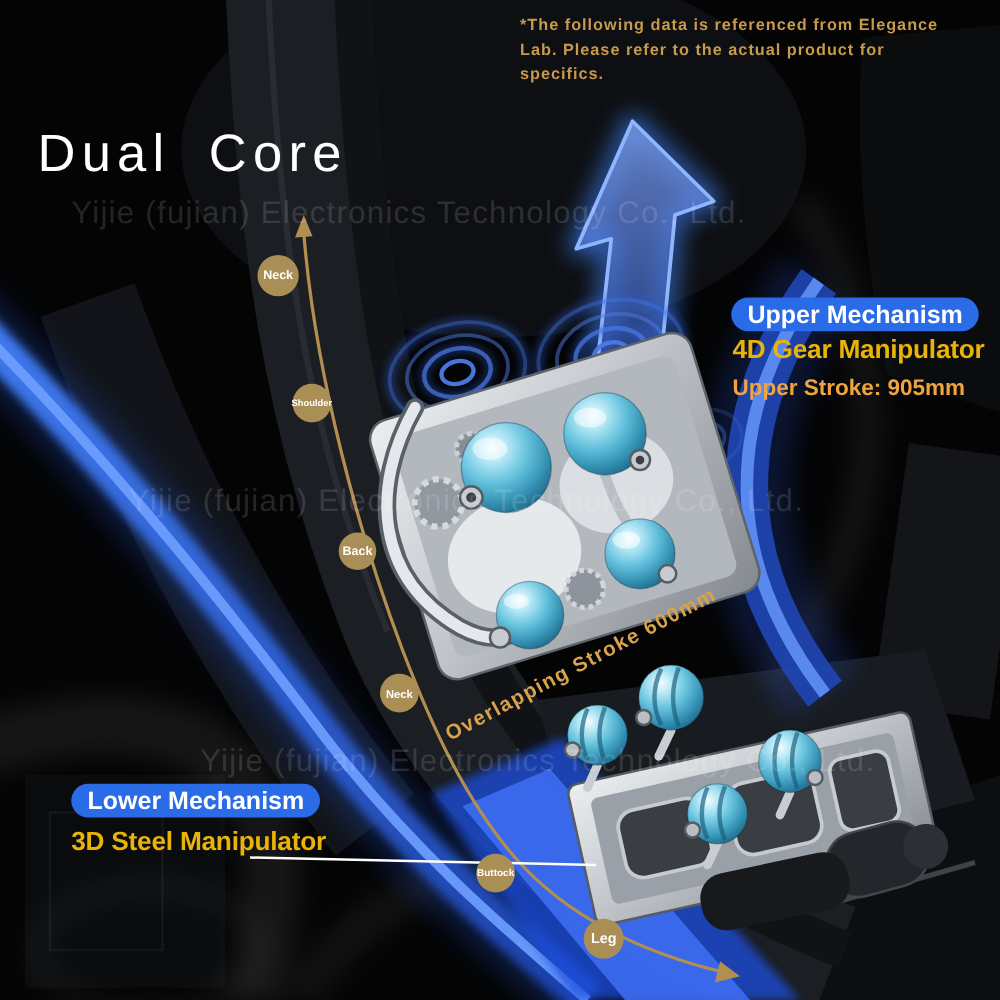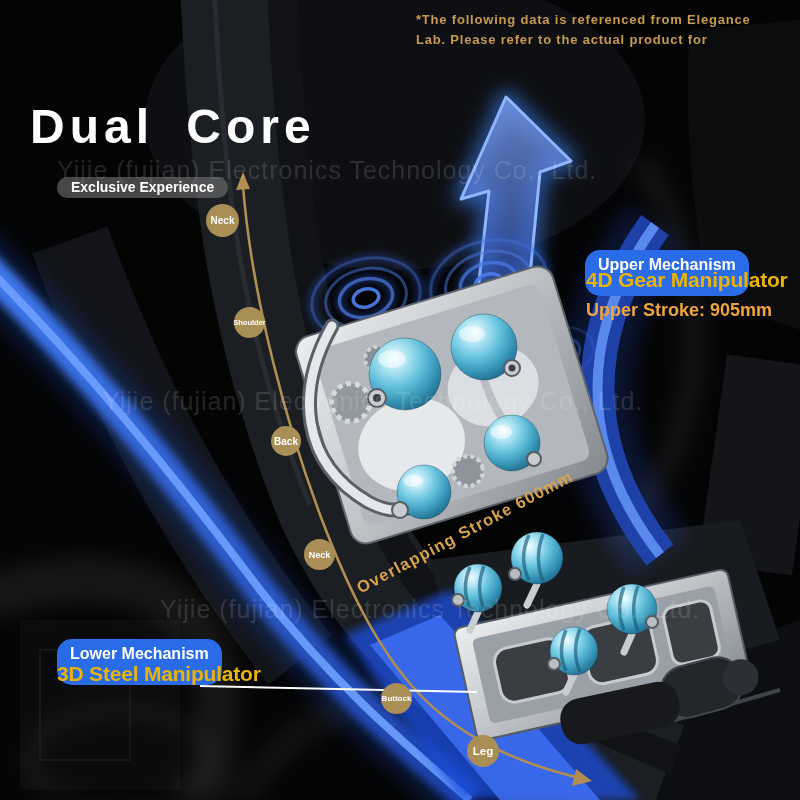--- a/index.html
+++ b/index.html
@@ -13,29 +13,29 @@
   .wm1{left:57px;top:158px;}
   .wm2{left:103px;top:389px;}
   .wm3{left:160px;top:597px;}
 
   
   .disclaimer{position:absolute;left:416px;top:10px;width:360px;color:var(--note_gold,#c79a4e);
               font-size:13px;font-weight:700;letter-spacing:0.8px;line-height:19.5px;}
   .disclaimer span{display:block;}
 
   
-  .title{position:absolute;left:30px;top:99px;margin:0;color:#ffffff;font-size:48px;
-         font-weight:700;letter-spacing:5px;word-spacing:14px;white-space:nowrap;}
+  .title{position:absolute;left:30px;top:99px;margin:0;color:#ffffff;font-size:42px;
+         font-weight:400;letter-spacing:5px;word-spacing:14px;white-space:nowrap;}
 
   
   .badge{position:absolute;white-space:nowrap;color:#fff;font-weight:700;}
   .badge-exclusive{left:57px;top:177px;height:21px;line-height:21px;padding:0 14px;
                    border-radius:11px;background:rgba(128,128,128,0.55);font-size:14px;}
-  .badge-blue{height:46px;line-height:29px;padding:0 13px;border-radius:15px;
-              background:var(--accent_blue,#2a6be8);font-size:16px;margin-top:12px;}
+  .badge-blue{height:27px;line-height:29px;padding:0 13px;border-radius:15px;
+              background:var(--accent_blue,#2a6be8);font-size:20px;}
   .badge-upper{left:585px;top:238px;}
   .badge-lower{left:57px;top:627px;}
 
   .heading{position:absolute;color:#eab308;font-size:21px;font-weight:700;letter-spacing:-0.2px;
            white-space:nowrap;}
   .heading-upper{left:586px;top:268px;}
   .heading-lower{left:57px;top:662px;}
 
   .stroke-text{position:absolute;color:var(--gold_text,#f0a43e);font-size:18px;font-weight:700;
                white-space:nowrap;}
@@ -251,25 +251,25 @@
     <line x1="200" y1="686" x2="477" y2="692" stroke="#ffffff" stroke-width="2"></line>
   </svg>
 
   <div class="watermark wm1">Yijie (fujian) Electronics Technology Co., Ltd.</div>
   <div class="watermark wm2">Yijie (fujian) Electronics Technology Co., Ltd.</div>
   <div class="watermark wm3">Yijie (fujian) Electronics Technology Co., Ltd.</div>
 
   <div class="disclaimer">
     <span>*The following data is referenced from Elegance</span>
     <span>Lab. Please refer to the actual product for</span>
+    <span>specifics.</span>
   </div>
 
   <h1 class="title">Dual Core</h1>
 
-  <div class="badge badge-exclusive">Exclusive Experience</div>
 
   <div class="badge badge-blue badge-upper">Upper Mechanism</div>
   <div class="heading heading-upper">4D Gear Manipulator</div>
   <div class="stroke-text stroke-upper">Upper Stroke: 905mm</div>
 
   <div class="overlap">Overlapping Stroke 600mm</div>
 
   <div class="badge badge-blue badge-lower">Lower Mechanism</div>
   <div class="heading heading-lower">3D Steel Manipulator</div>
 

